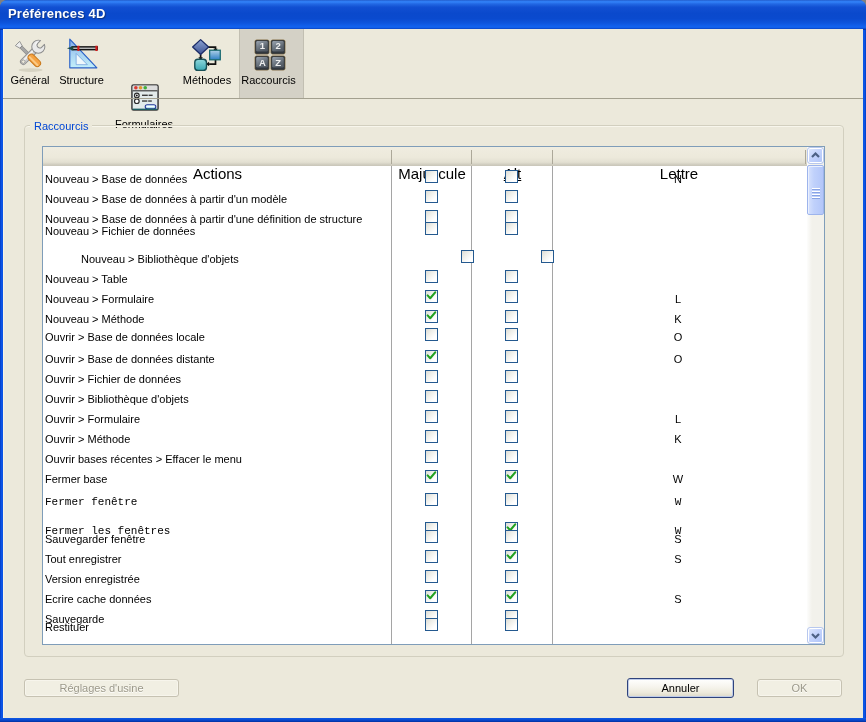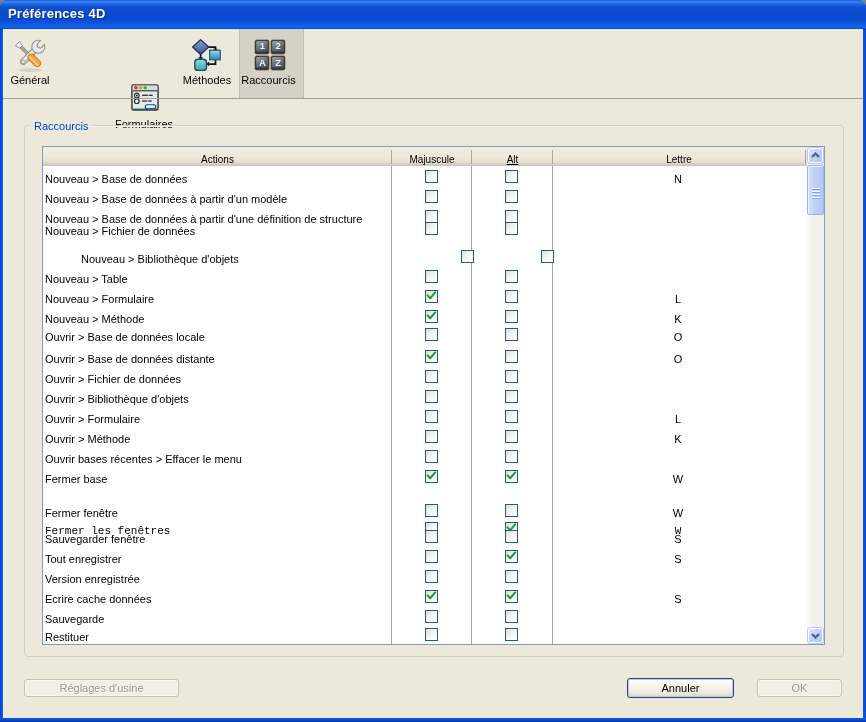--- a/index.html
+++ b/index.html
@@ -16,21 +16,21 @@
 .tbtn.sel{background:#D4D1C6;border-left:1px solid #C2BFB2;border-right:1px solid #C2BFB2;}
 .tbtn.sel .tlabel{left:-3px;}
 .tbtn svg{position:absolute;top:10px;left:50%;margin-left:-16px;overflow:visible;}
 .tlabel{position:absolute;top:45px;left:0;width:100%;text-align:center;font-size:11px;color:#000;}
 
 .group{position:absolute;left:21px;top:96px;width:818px;height:530px;border:1px solid #D2CFBF;border-radius:4px;box-shadow:inset 0 1px 0 #F8F6EC;}
 .glabel{position:absolute;left:5px;top:-6px;padding:0 4px;background:#ECE9DB;font-size:11px;color:#0046D5;}
 
 .table{position:absolute;left:39px;top:117px;width:781px;height:497px;border:1px solid #7F9DB9;background:#fff;}
 .thead{position:absolute;left:0;top:0;width:781px;height:19px;background:linear-gradient(180deg,#F0EDE0 0%,#ECE9DB 55%,#E3E0D2 80%,#C9C6B9 97%,#D8D5C8 100%);}
-.th{position:absolute;top:7px;font-size:10px;color:#000;text-align:center;}
+.th{position:absolute;top:18px;font-size:15px;color:#000;text-align:center;}
 .hsep{position:absolute;top:3px;height:14px;width:1px;background:#ACA899;}
 .bsep{position:absolute;top:19px;height:478px;width:1px;background:#A5A5A5;}
 .trow{position:absolute;left:0;width:762px;height:20px;}
 .tcell{position:absolute;left:2px;top:7px;font-size:11px;color:#000;white-space:nowrap;}
 .letter{position:absolute;left:605px;top:7px;width:60px;text-align:center;font-size:11px;color:#000;}
 .cb{position:absolute;width:11px;height:11px;border:1px solid #24598F;background:linear-gradient(135deg,#DCDCD5 0%,#EFEFEA 35%,#FFF 75%);}
 .cb svg{position:absolute;left:-1px;top:-2px;}
 
 .sbar{position:absolute;left:764px;top:0;width:17px;height:497px;background:linear-gradient(90deg,#FDFDFC 0%,#F2F1EB 30%,#F2F1EB 100%);}
 .sbtn{position:absolute;left:0;width:17px;height:17px;border-radius:3px;border:1px solid #B8C8EE;box-sizing:border-box;background:linear-gradient(135deg,#E0E9FE 0%,#C4D3FC 45%,#AFC4F8 100%);box-shadow:inset 0 0 0 1px #FFFFFF;}
@@ -65,20 +65,37 @@
         <rect x="13.5" y="-6" width="5" height="9.2" fill="#ECE9DB"></rect>
         <path d="M13.5,-1.2 L13.5,2.6 A2.5,2.6 0 0 0 18.5,2.6 L18.5,-1.2" fill="#ECE9DB" stroke="#8A8A8A" stroke-width="0.9"></path>
       </g>
       <g transform="rotate(-45 16 16)">
         <rect x="13.0" y="15.5" width="6" height="13.5" rx="2.9" fill="#F5A243" stroke="#C9791C" stroke-width="0.9"></rect>
         <rect x="14.1" y="16.2" width="1.9" height="12" rx="0.95" fill="#FBC983"></rect>
       </g>
     </svg>
     <div class="tlabel">Général</div>
    </div>
+   <div class="tbtn" style="left:48px;width:61px;">
+    <svg width="34" height="34" viewBox="0 0 32 32" style="top:8px;margin-left:-17px;">
+      <linearGradient id="tri" x1="0" y1="0" x2="0" y2="1">
+              <stop offset="0" stop-color="#7FA8E8"></stop>
+              <stop offset="0.5" stop-color="#A8D2F2"></stop>
+              <stop offset="1" stop-color="#C2EFFA"></stop>
+            </linearGradient>
+      <path d="M4.5,2 L4.5,29 L30,29 Z" fill="url(#tri)" stroke="#2B62C8" stroke-width="1.1" stroke-linejoin="round"></path>
+      <path d="M10.5,15.5 L10.5,26 L21,26 Z" fill="#EFF8FC" stroke="#5E92D8" stroke-width="0.6"></path>
+      <rect x="6" y="8.6" width="25" height="4" fill="#141414"></rect>
+      <rect x="7.5" y="10" width="22" height="1.1" fill="#DFDFDF"></rect>
+      <rect x="11.6" y="8.2" width="2" height="5" fill="#D81A1A"></rect>
+      <rect x="28.6" y="8.2" width="2" height="5" fill="#D81A1A"></rect>
+      <polygon points="1.8,10.7 7.8,8.7 7.8,12.7" fill="#1B4A42"></polygon>
+    </svg>
+    <div class="tlabel">Structure</div>
+   </div>
    <div class="tbtn" style="left:109px;width:64px;margin-top:44px;">
     <svg width="34" height="34" viewBox="0 0 32 32" style="top:8px;margin-left:-16px;">
       <rect x="3.7" y="3.7" width="24.6" height="23.6" rx="1.5" fill="#E3EBEB" stroke="#3C3C3C" stroke-width="1.4"></rect>
       <path d="M4.4,8.8 v-3.6 a1,1 0 0 1 1,-1 h21.2 a1,1 0 0 1 1,1 v3.6 z" fill="#DCDCDC"></path>
       <rect x="4.4" y="8.6" width="23.2" height="1.2" fill="#4A4A4A"></rect>
       <circle cx="7.4" cy="6.4" r="1.7" fill="#D93A32"></circle>
       <circle cx="11.8" cy="6.4" r="1.7" fill="#E2972B"></circle>
       <circle cx="16.2" cy="6.4" r="1.7" fill="#3FAE3A"></circle>
       <circle cx="8.3" cy="13.6" r="2.2" fill="#fff" stroke="#2A2A2A" stroke-width="1.1"></circle>
       <circle cx="8.3" cy="13.6" r="0.9" fill="#111"></circle>
@@ -261,21 +278,21 @@
               <path d="M2.6 6.4 L5.2 9.2 L10.2 3.4" fill="none" stroke="#21A121" stroke-width="2.1" stroke-linecap="round" stroke-linejoin="round"></path>
             </svg>
           </div>
           <div class="cb" style="left:462px;top:3.5px;">
             <svg width="13" height="13" viewBox="0 0 13 13">
               <path d="M2.6 6.4 L5.2 9.2 L10.2 3.4" fill="none" stroke="#21A121" stroke-width="2.1" stroke-linecap="round" stroke-linejoin="round"></path>
             </svg>
           </div>
           <div class="letter">W</div>
         </div>
-<div class="trow" style="top:353px;">
+<div class="trow" style="top:342px;font-family:Liberation Mono, monospace;">
           <div class="tcell">Fermer fenêtre</div>
           <div class="cb" style="left:381.5px;top:3.5px;"></div>
           <div class="cb" style="left:462px;top:3.5px;"></div>
           <div class="letter">W</div>
         </div>
 <div class="trow" style="top:371px;font-family:Liberation Mono, monospace;">
           <div class="tcell">Fermer les fenêtres</div>
           <div class="cb" style="left:381.5px;top:3.5px;"></div>
           <div class="cb" style="left:462px;top:3.5px;">
             <svg width="13" height="13" viewBox="0 0 13 13">
@@ -317,21 +334,21 @@
               <path d="M2.6 6.4 L5.2 9.2 L10.2 3.4" fill="none" stroke="#21A121" stroke-width="2.1" stroke-linecap="round" stroke-linejoin="round"></path>
             </svg>
           </div>
           <div class="letter">S</div>
         </div>
 <div class="trow" style="top:459px;">
           <div class="tcell">Sauvegarde</div>
           <div class="cb" style="left:381.5px;top:3.5px;"></div>
           <div class="cb" style="left:462px;top:3.5px;"></div>
         </div>
-<div class="trow" style="top:477px;">
+<div class="trow" style="top:467px;">
           <div class="tcell">Restituer</div>
           <div class="cb" style="left:381.5px;top:3.5px;"></div>
           <div class="cb" style="left:462px;top:3.5px;"></div>
         </div>
    <div class="sbar">
      <div class="sbtn" style="top:0px;"><svg width="15" height="15" viewBox="0 0 15 15">
               <path d="M4 9 L7.5 5.5 L11 9" fill="none" stroke="#4D6185" stroke-width="2.2"></path>
             </svg></div>
      <div class="sthumb">
         <div class="grip" style="top:22px;"></div>

